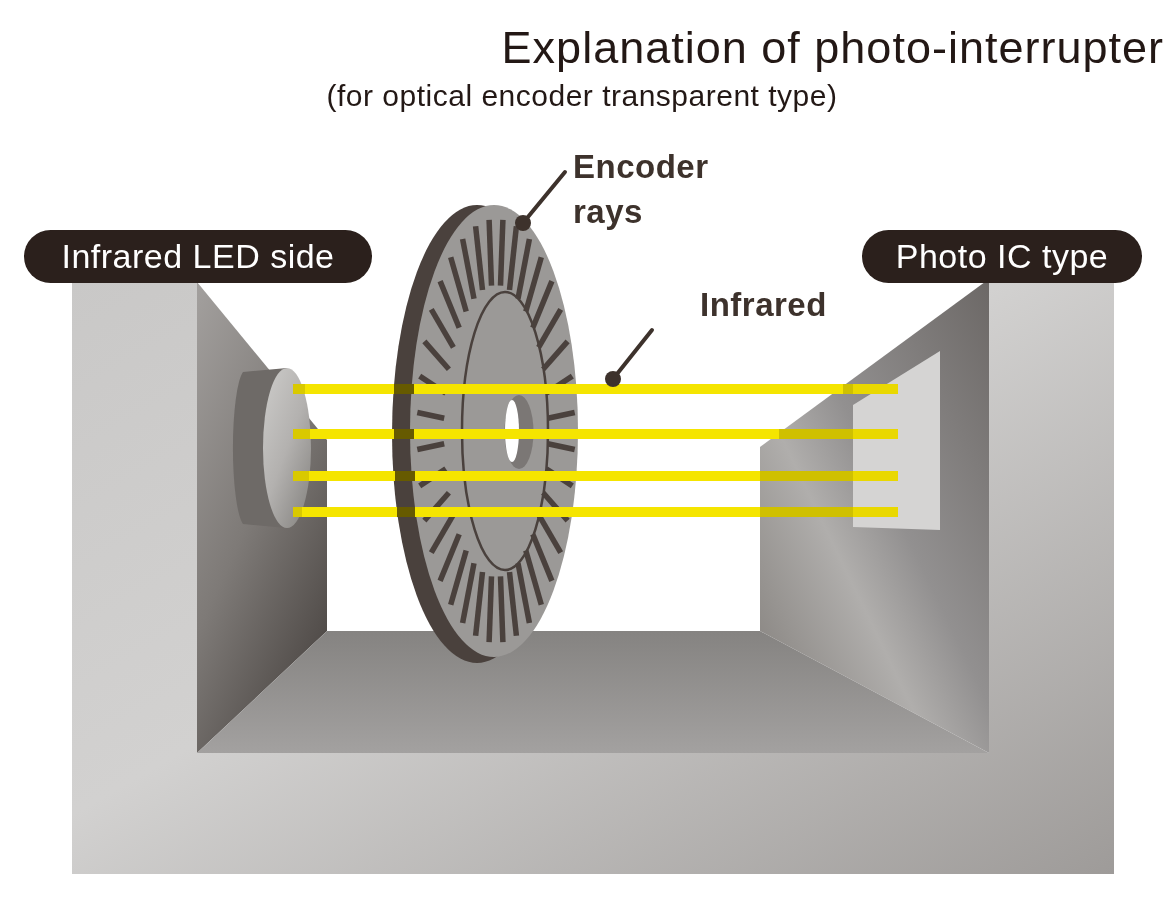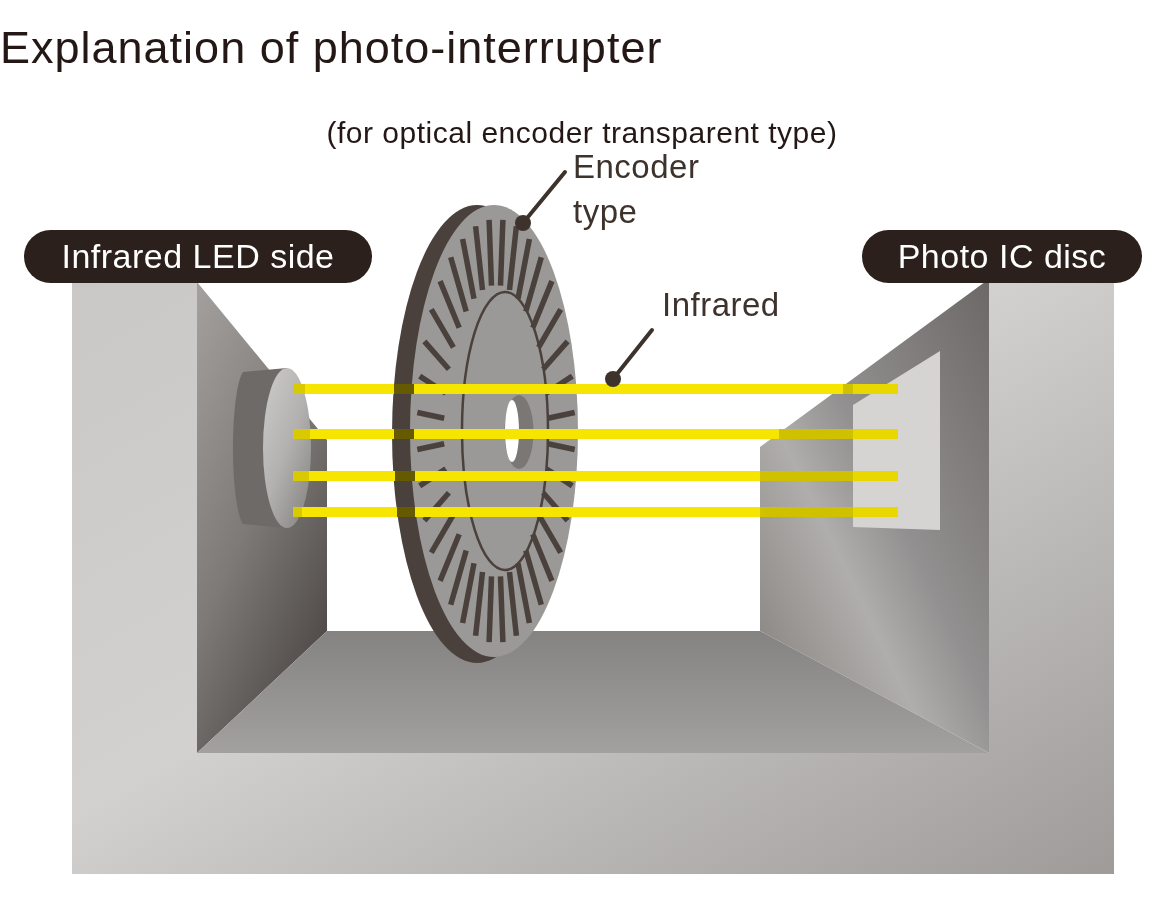--- a/index.html
+++ b/index.html
@@ -3,40 +3,40 @@
 <meta charset="utf-8">
 <style>
   html,body{margin:0;padding:0;background:#ffffff;}
   .stage{
     position:relative;width:1164px;height:902px;overflow:hidden;
     background:#ffffff;font-family:"Liberation Sans","DejaVu Sans",sans-serif;
   }
   .stage svg{position:absolute;left:0;top:0;}
   .txt{position:absolute;white-space:nowrap;}
   .title{
-    left:0;right:0;top:22px;text-align:left;
+    left:0;right:0;top:22px;text-align:right;
     font-size:45px;font-weight:500;letter-spacing:1px;color:var(--ink,#231815);
   }
   .subtitle{
     left:0;right:0;top:79px;text-align:center;
-    font-size:30px;font-weight:500;letter-spacing:0.5px;color:var(--ink,#231815);margin-top:37px;
+    font-size:30px;font-weight:500;letter-spacing:0.5px;color:var(--ink,#231815);
   }
   .badge{
     position:absolute;top:189px;height:53px;line-height:53px;border-radius:27px;
     background:var(--badge-bg,#2b201c);color:var(--badge-text,#ffffff);
     font-size:34px;font-weight:500;text-align:center;letter-spacing:0.5px;margin-top:41px;
   }
   .badge.left{left:24px;width:348px;}
   .badge.right{left:862px;width:280px;}
   .annot{
-    position:absolute;font-size:33px;font-weight:400;line-height:45px;
+    position:absolute;font-size:33px;font-weight:700;line-height:45px;
     letter-spacing:0.5px;color:var(--annotation-ink,#3d322c);
   }
   .annot.encoder{left:573px;top:144px;}
-  .annot.rays{left:662px;top:282px;}
+  .annot.rays{left:700px;top:282px;}
 </style>
 </head>
 <body>
 
 <div class="stage">
 
   <svg width="1164" height="902" viewBox="0 0 1164 902">
     <defs>
       <linearGradient id="gradFront" x1="0" y1="0" x2="1" y2="1">
         <stop offset="0" stop-color="#c9c8c7"></stop>
@@ -162,23 +162,23 @@
     <g>
       <line x1="652" y1="330" x2="613" y2="379" style="stroke:var(--pointer-ink,#3d322c);stroke-width:4;stroke-linecap:round"></line>
       <circle cx="613" cy="379" r="8" style="fill:var(--pointer-ink,#3d322c)"></circle>
     </g>
   </svg>
 
   <div class="txt title">Explanation of photo-interrupter</div>
   <div class="txt subtitle">(for optical encoder transparent type)</div>
 
   <div class="badge left">Infrared LED side</div>
-  <div class="badge right">Photo IC disc</div>
+  <div class="badge right">Photo IC type</div>
 
   <div class="annot encoder">
     <div>Encoder</div>
-    <div>type</div>
+    <div>rays</div>
   </div>
   <div class="annot rays">
     <div>Infrared</div>
   </div>
 
 </div>
 
 </body></html>

